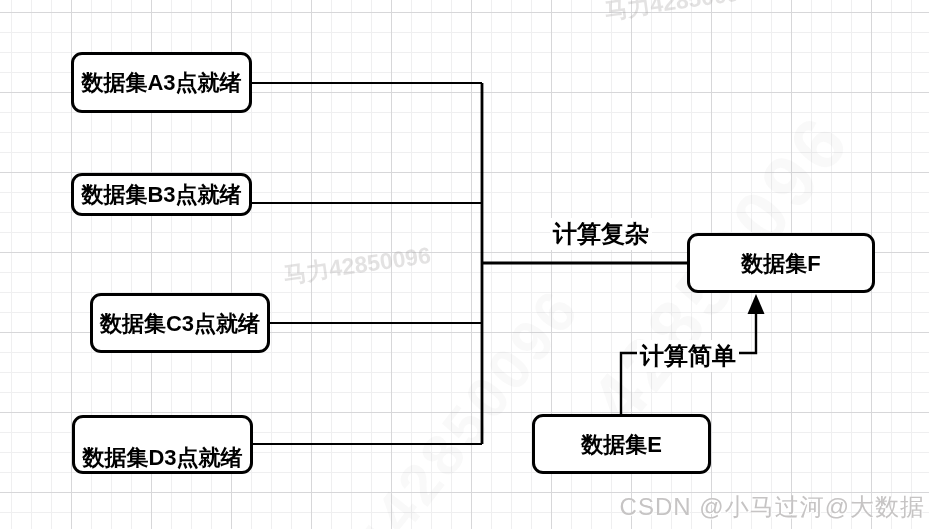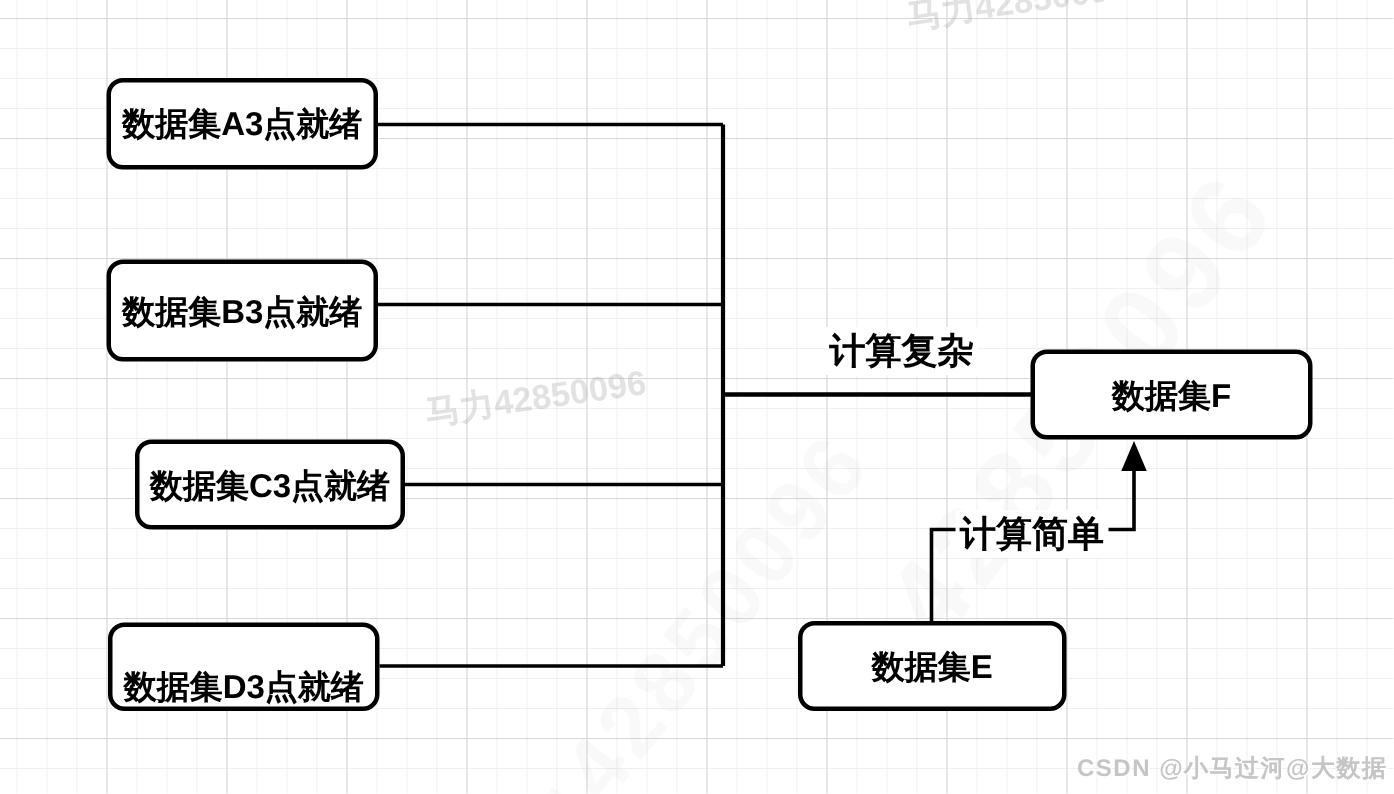--- a/index.html
+++ b/index.html
@@ -37,21 +37,21 @@
     flex-direction: row;
     align-items: center;
     justify-content: center;
     font-size: 22px;
     font-weight: 600;
     line-height: 27px;
     color: #000000;
     text-align: center;
   }
   .pos-a { left: 71px;  top: 52px;  width: 181px; height: 61px; }
-  .pos-b { left: 71px;  top: 173px; width: 181px; height: 68px; }
+  .pos-b { left: 71px;  top: 173px; width: 181px; height: 43px; }
   .pos-c { left: 90px;  top: 293px; width: 180px; height: 60px; }
   .pos-d { left: 72px;  top: 415px; width: 181px; height: 59px; align-items: flex-end; }
   .pos-e { left: 532px; top: 414px; width: 179px; height: 60px; }
   .pos-f { left: 687px; top: 233px; width: 188px; height: 60px; }
 
   .edge-label {
     position: absolute;
     font-size: 24px;
     font-weight: 600;
     color: #000000;
@@ -91,22 +91,22 @@
     left: 440px; top: 460px;
     font-size: 58px;
     letter-spacing: 4px;
     transform: translate(-50%, -50%) rotate(-52deg);
   }
 
   .csdn-watermark {
     position: absolute;
     right: 4px;
     bottom: 6px;
-    font-size: 16px;
-    font-weight: 700;
+    font-size: 24px;
+    font-weight: 400;
     letter-spacing: 1px;
     color: #c6c4c4;
     text-shadow: 1px 1px 0 #ffffff;
     white-space: nowrap;
   }
 </style>
 </head>
 <body>
 
 <div class="canvas">

